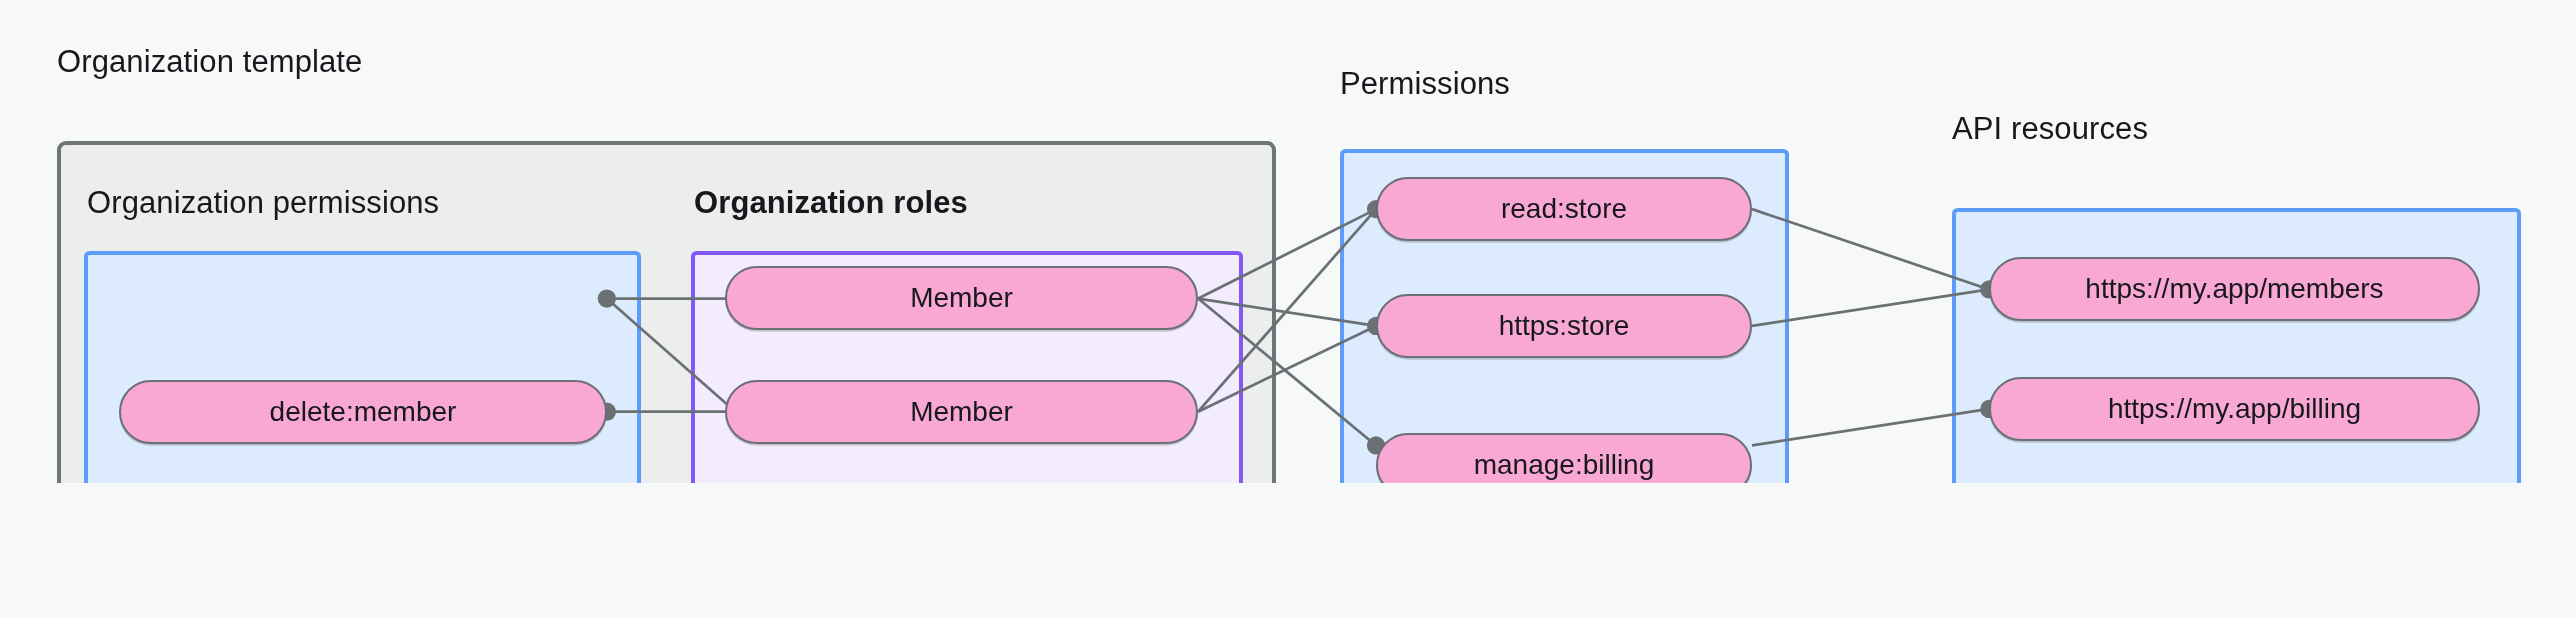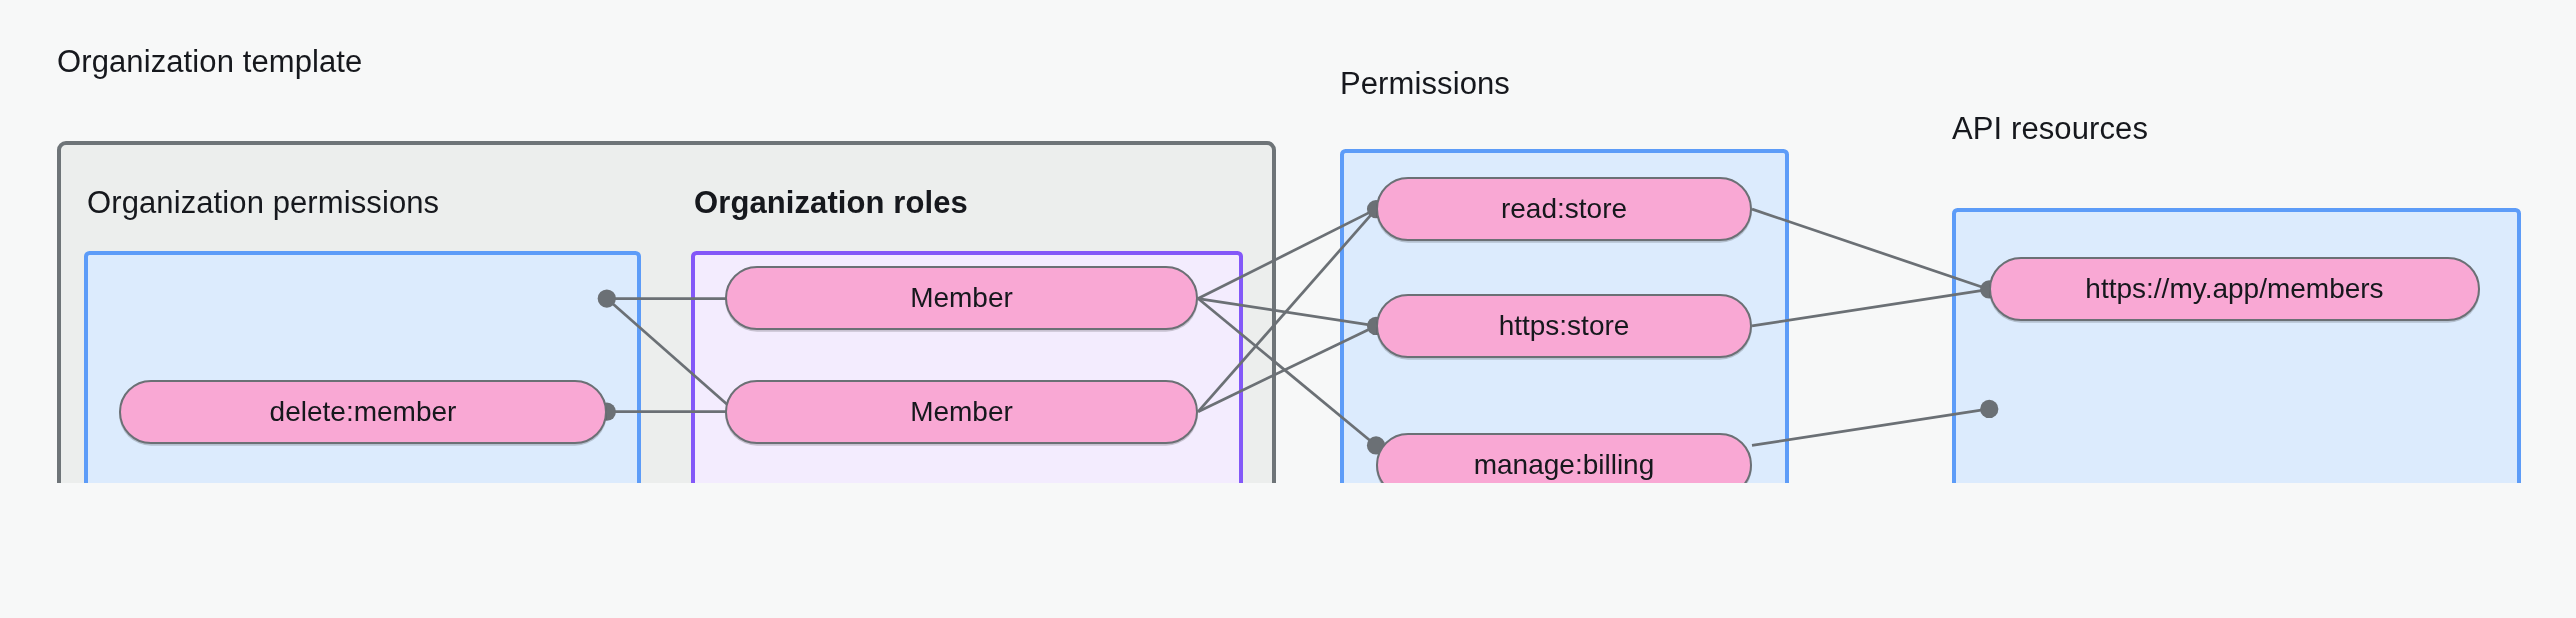--- a/index.html
+++ b/index.html
@@ -140,15 +140,16 @@
   <div class="node" style="left:119px; top:380px; width:488px; height:64px;">delete:member</div>
 
   <div class="node" style="left:725px; top:266px; width:473px; height:64px;">Member</div>
   <div class="node" style="left:725px; top:380px; width:473px; height:64px;">Member</div>
 
   <div class="node" style="left:1376px; top:177px; width:376px; height:64px;">read:store</div>
   <div class="node" style="left:1376px; top:294px; width:376px; height:64px;">https:store</div>
   <div class="node" style="left:1376px; top:413px; width:376px; height:64px;margin-top:20px;">manage:billing</div>
 
   <div class="node" style="left:1989px; top:257px; width:491px; height:64px;">https://my.app/members</div>
+  <div class="node" style="left:1989px; top:377px; width:491px; height:64px;">https://my.app/billing</div>
 
 </div>
 
 
 </body></html>

